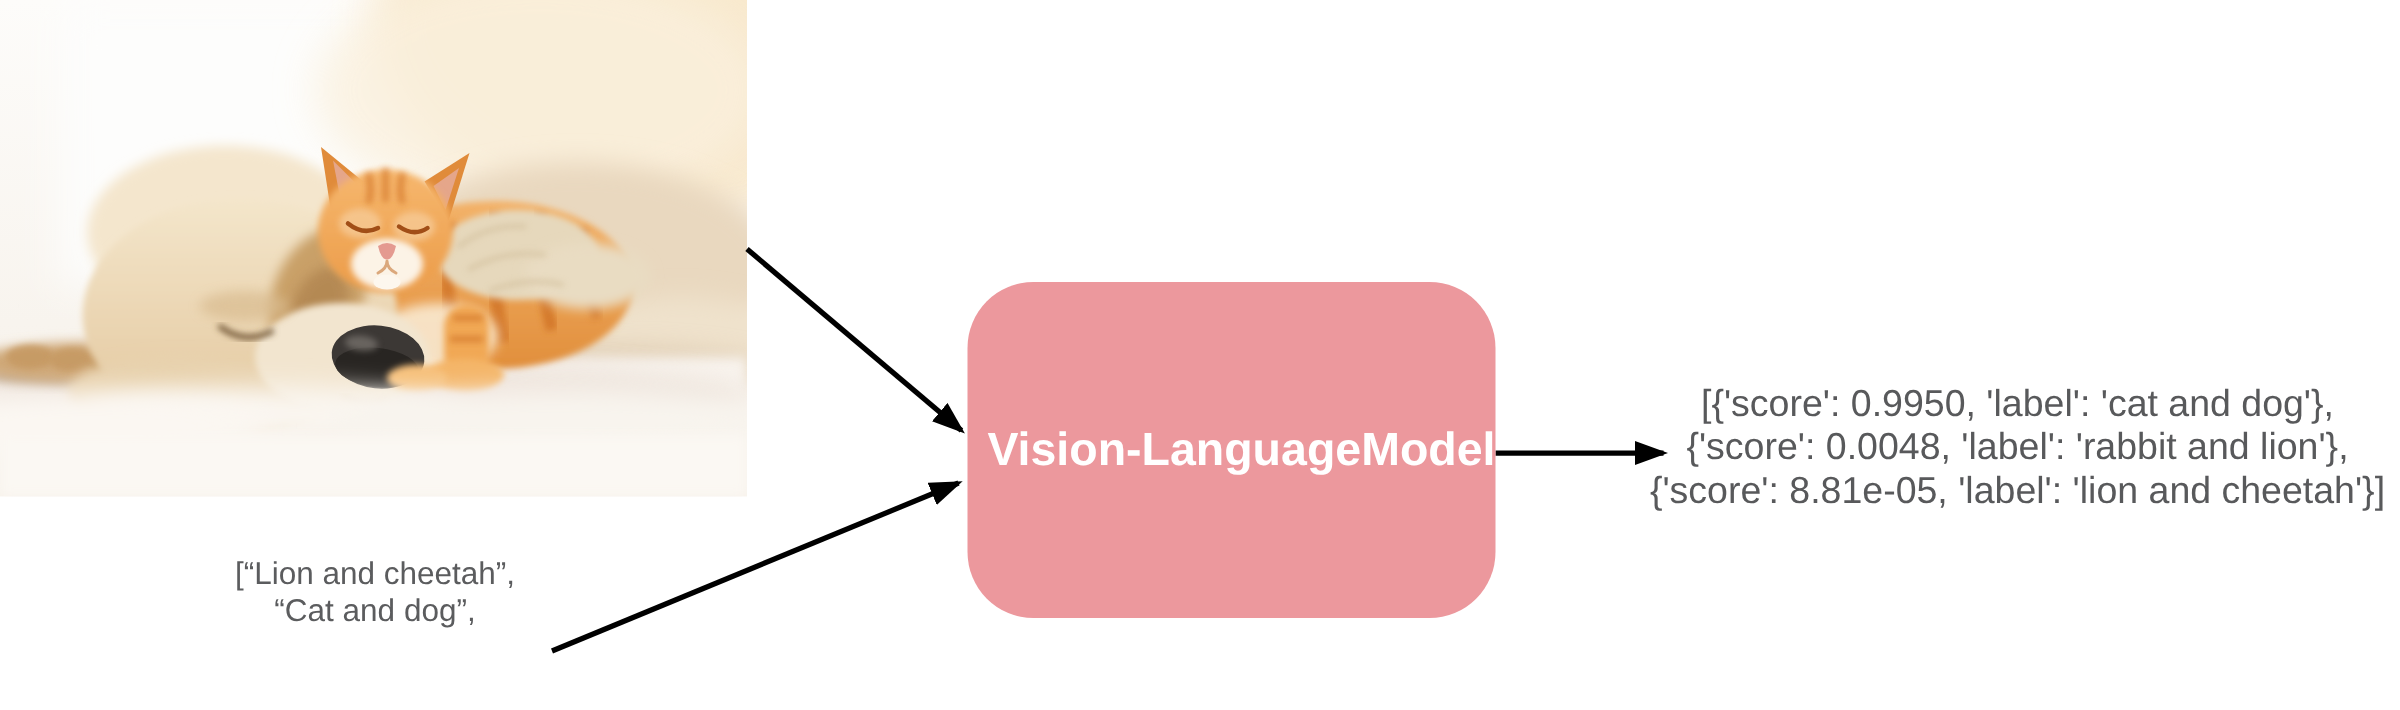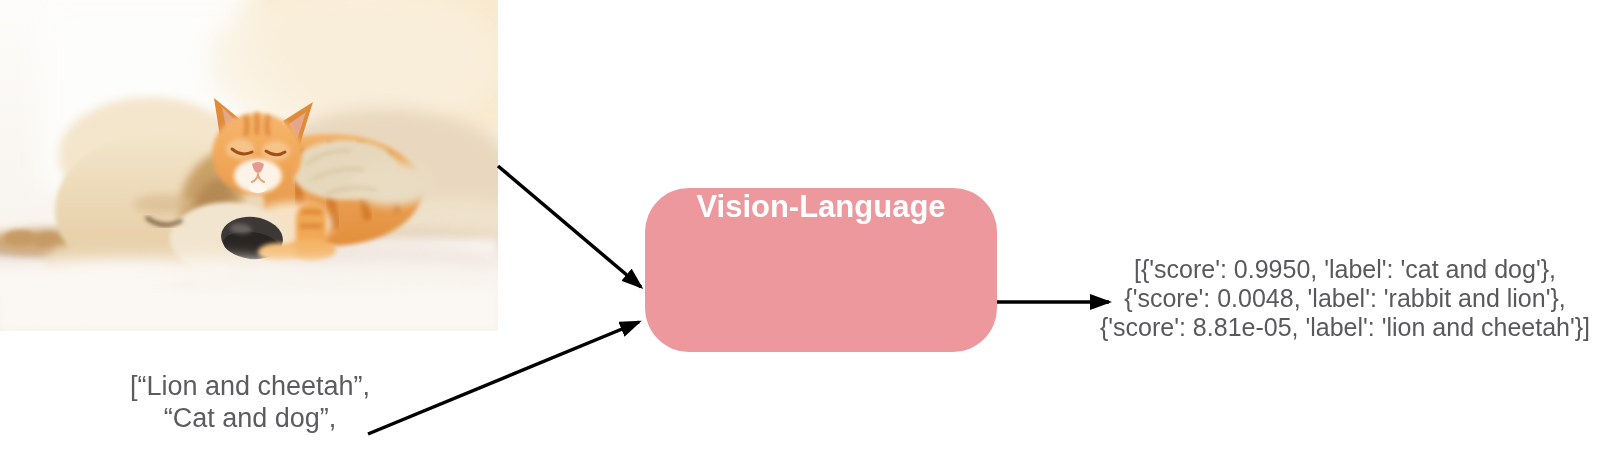--- a/index.html
+++ b/index.html
@@ -4,25 +4,25 @@
 <style>
   html,body{margin:0;padding:0;background:#ffffff;}
   .canvas{
     position:relative;width:1600px;height:473px;background:#ffffff;overflow:hidden;
     font-family:"Liberation Sans","DejaVu Sans",sans-serif;
   }
   .photo{position:absolute;left:0;top:0;width:498px;height:331px;overflow:hidden;}
   .photo svg{display:block;width:100%;height:100%;}
   .input-list{
     position:absolute;left:100px;top:371px;width:300px;
-    text-align:center;font-size:27px;line-height:1.17;color:#5B5C5E;
+    text-align:center;font-size:21px;line-height:1.17;color:#5B5C5E;
   }
   .model-box{
-    position:absolute;left:645px;top:188px;width:352px;height:164px;border-radius:44px;
-    display:flex;flex-direction:column;align-items:center;justify-content:space-between;
+    position:absolute;left:645px;top:188px;width:352px;height:224px;border-radius:44px;
+    display:flex;flex-direction:row;align-items:center;justify-content:flex-end;
     color:#ffffff;font-weight:bold;font-size:31px;line-height:1.2;text-align:center;
   }
   .arrows{position:absolute;left:0;top:0;width:1600px;height:473px;pointer-events:none;}
   .output-text{
     position:absolute;left:1080px;top:255px;width:530px;
     text-align:center;font-size:25px;line-height:1.16;color:#58595B;
   }
   .output-text .b{font-weight:normal;}
 </style>
 </head>
@@ -170,20 +170,21 @@
         <path d="M0,0 L22,8 L0,16 Z" fill="#000000"></path>
       </marker>
     </defs>
     <line x1="498" y1="166" x2="641" y2="287" stroke="#000000" stroke-width="3.5" marker-end="url(#ah)"></line>
     <line x1="368" y1="434" x2="639" y2="322" stroke="#000000" stroke-width="3.5" marker-end="url(#ah)"></line>
     <line x1="997" y1="302" x2="1109" y2="302" stroke="#000000" stroke-width="3.5" marker-end="url(#ah)"></line>
   </svg>
 
   <div class="model-box" style="background: rgb(236, 152, 157); color: rgb(255, 255, 255);">
     <span>Vision-Language</span>
+    <span>Model</span>
   </div>
 
   <div class="output-text" style="color: rgb(88, 89, 91);">
     <div><span class="b">[{'score': 0.9950, 'label': 'cat and dog'}</span><span>,</span></div>
     <div>{'score': 0.0048, 'label': 'rabbit and lion'},</div>
     <div>{'score': 8.81e-05, 'label': 'lion and cheetah'}]</div>
   </div>
 
 </div>
 

